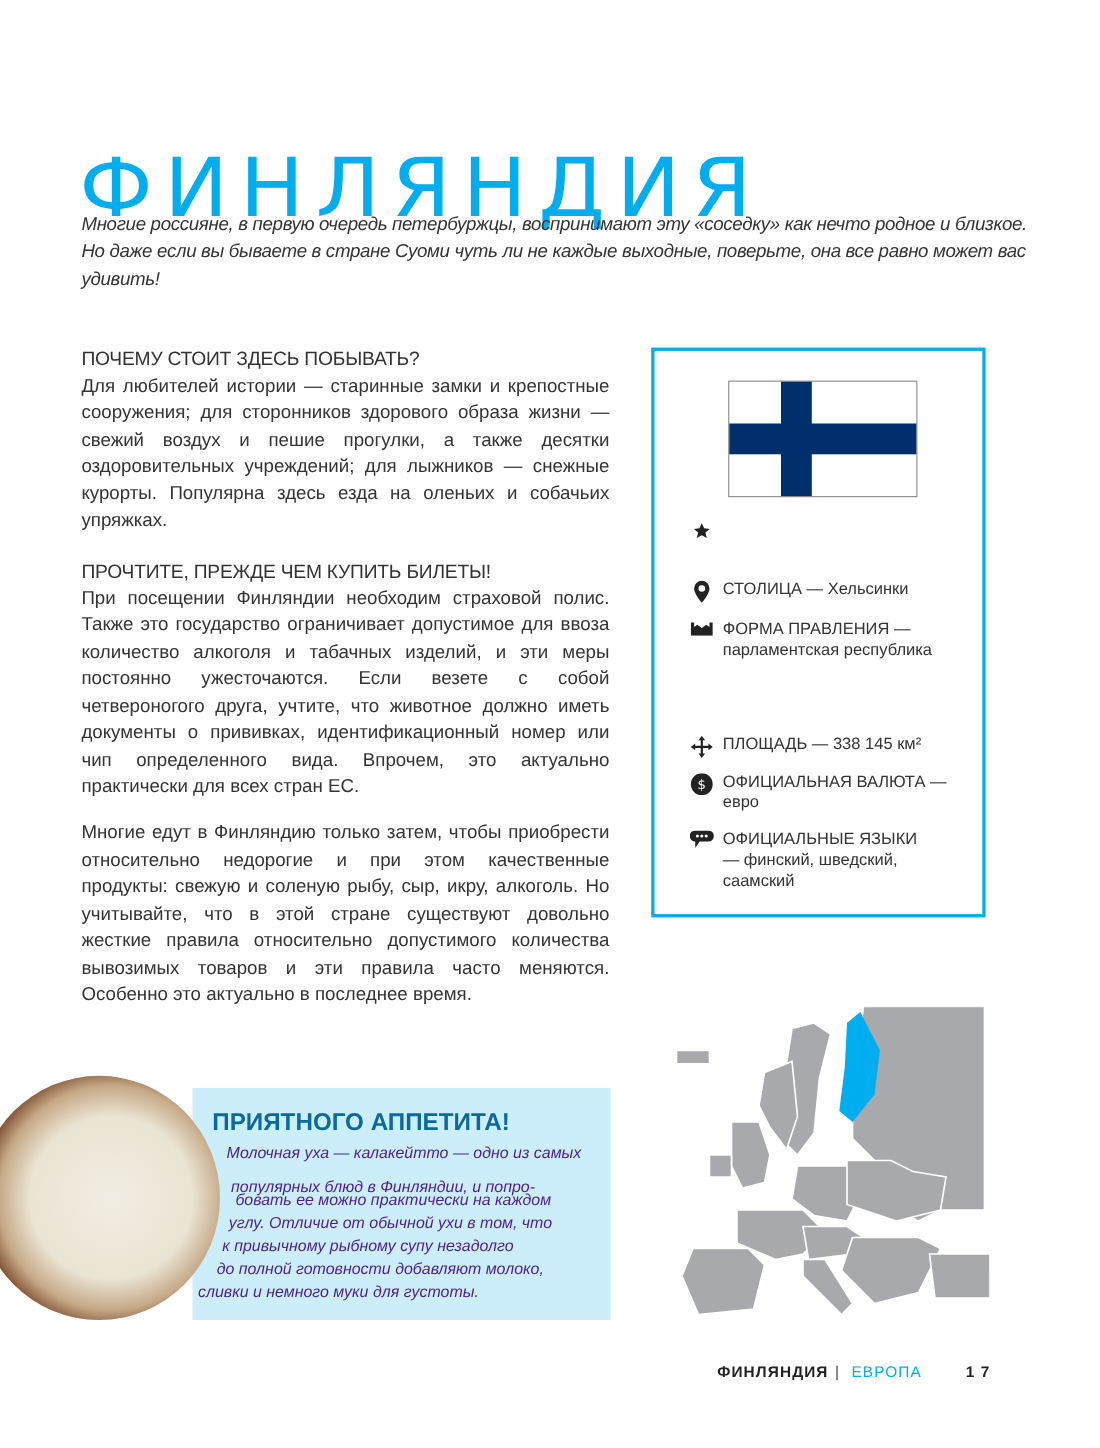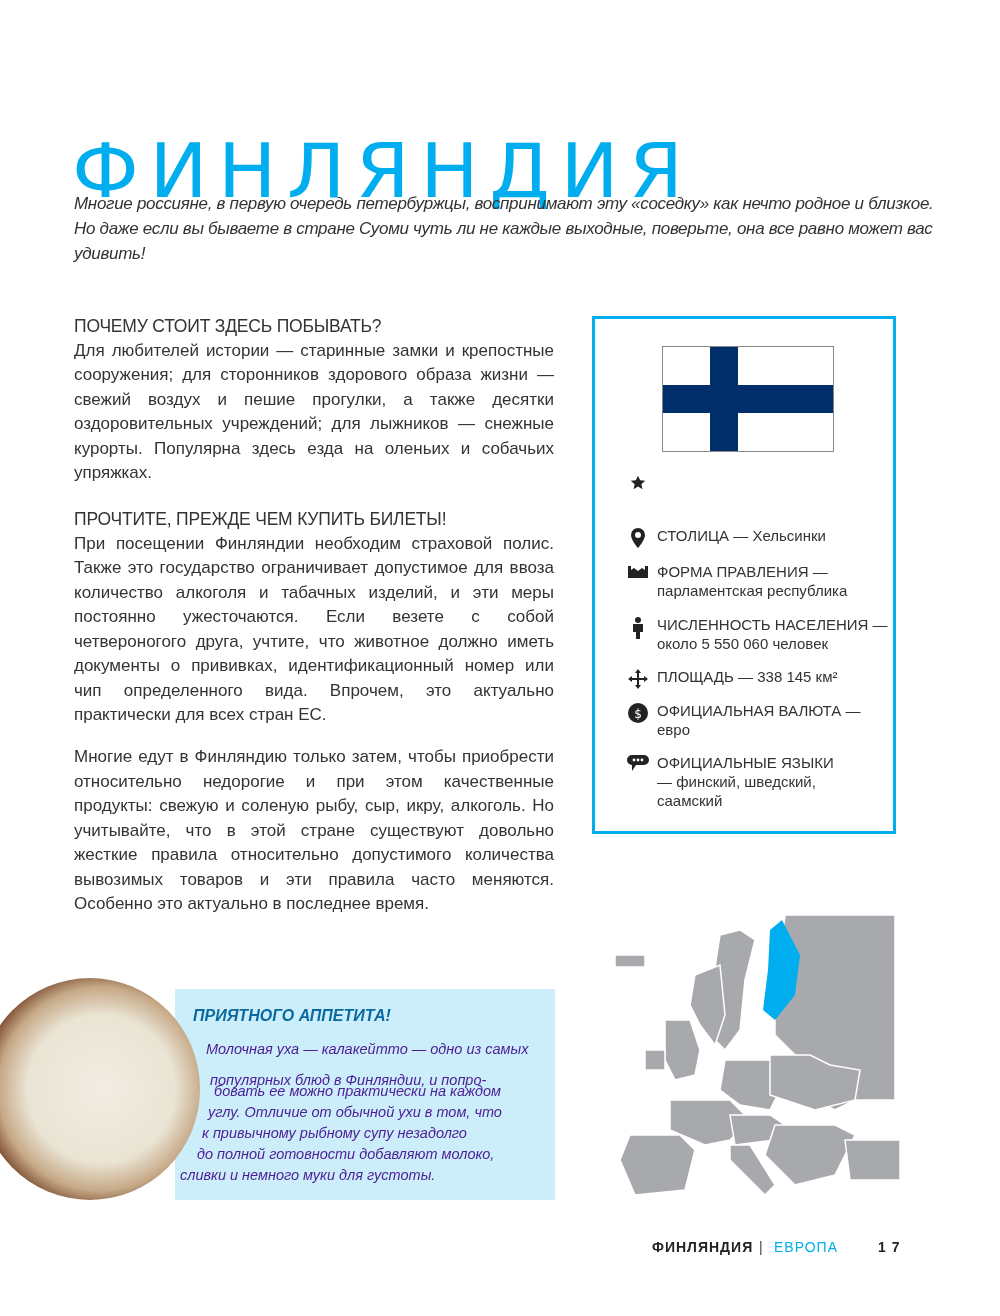--- a/index.html
+++ b/index.html
@@ -12,21 +12,21 @@
   #s1{top:314px;} #s2{top:507px;} #s3{top:745px;}
   .factbox{position:absolute;left:592px;top:316px;width:304px;height:518px;border:3px solid #00aeef;box-sizing:border-box;}
   .flag{position:absolute;left:67px;top:27px;width:170px;height:104px;border:1px solid #888;background:#fff;}
   .flag .v{position:absolute;left:47px;top:0;width:28px;height:104px;background:#002f6c;}
   .flag .h{position:absolute;left:0;top:38px;width:170px;height:28px;background:#002f6c;}
   .fact{position:absolute;left:24px;width:270px;display:flex;font-size:15px;line-height:19px;color:#333;}
   .fact .ic{width:38px;flex:none;display:flex;justify-content:center;padding-top:2px;}
   .fact .ic svg{display:block;}
   .map{position:absolute;left:610px;top:915px;width:290px;height:290px;}
   .tip{position:absolute;left:175px;top:989px;width:380px;height:211px;background:#cceefa;}
-  .tip h4{position:absolute;left:18px;top:18px;margin:0;font-style:italic;font-weight:bold;font-size:16px;color:#0a6aa0;}
+  .tip h4{position:absolute;left:18px;top:18px;margin:0;font-weight:bold;font-size:22px;color:#0a6aa0;}
   .tip .line{position:absolute;font-style:italic;font-size:14.5px;color:#4c1d95;white-space:nowrap;}
   .soup{position:absolute;left:-20px;top:978px;width:220px;height:222px;border-radius:50%;overflow:hidden;background:radial-gradient(circle at 55% 50%,#f1ede2 0%,#eae4d4 45%,#c6a987 62%,#7a4a2e 74%,#4e2c1a 100%);}
   .footer{position:absolute;top:1239px;font-size:14px;letter-spacing:1px;}
 </style>
 </head>
 <body>
 
 <h1 class="title">ФИНЛЯНДИЯ</h1>
 
 <div class="intro">Многие россияне, в первую очередь петербуржцы, воспринимают эту «соседку» как нечто родное и близкое. Но даже если вы бываете в стране Суоми чуть ли не каждые выходные, поверьте, она все равно может вас удивить!</div>
@@ -68,29 +68,20 @@
 
   <div class="fact" style="top:207px">
     <span class="ic">
         <svg width="16" height="20" viewBox="0 0 16 20">
           <path d="M8 0a7 7 0 0 0-7 7c0 5 7 13 7 13s7-8 7-13a7 7 0 0 0-7-7zm0 10a3 3 0 1 1 0-6 3 3 0 0 1 0 6z" fill="#222"></path>
         </svg>
       </span>
     <div><span>СТОЛИЦА —</span> <span>Хельсинки</span></div>
   </div>
 
-  <div class="fact" style="top:296px">
-    <span class="ic">
-        <svg width="12" height="22" viewBox="0 0 12 22">
-          <circle cx="6" cy="3" r="3" fill="#222"></circle>
-          <path d="M1 7h10v8H8v7H4v-7H1z" fill="#222"></path>
-        </svg>
-      </span>
-    <div><span>ЧИСЛЕННОСТЬ НАСЕЛЕНИЯ —</span><br><span>около 5 550 060 человек</span></div>
-  </div>
 
   <div class="fact" style="top:348px">
     <span class="ic">
         <svg width="20" height="20" viewBox="0 0 20 20">
           <path d="M10 0l3 4h-2v5h5V7l4 3-4 3v-2h-5v5h2l-3 4-3-4h2v-5H4v2L0 10l4-3v2h5V4H7z" fill="#222"></path>
         </svg>
       </span>
     <div><span>ПЛОЩАДЬ —</span> <span>338 145 км²</span></div>
   </div>
 

